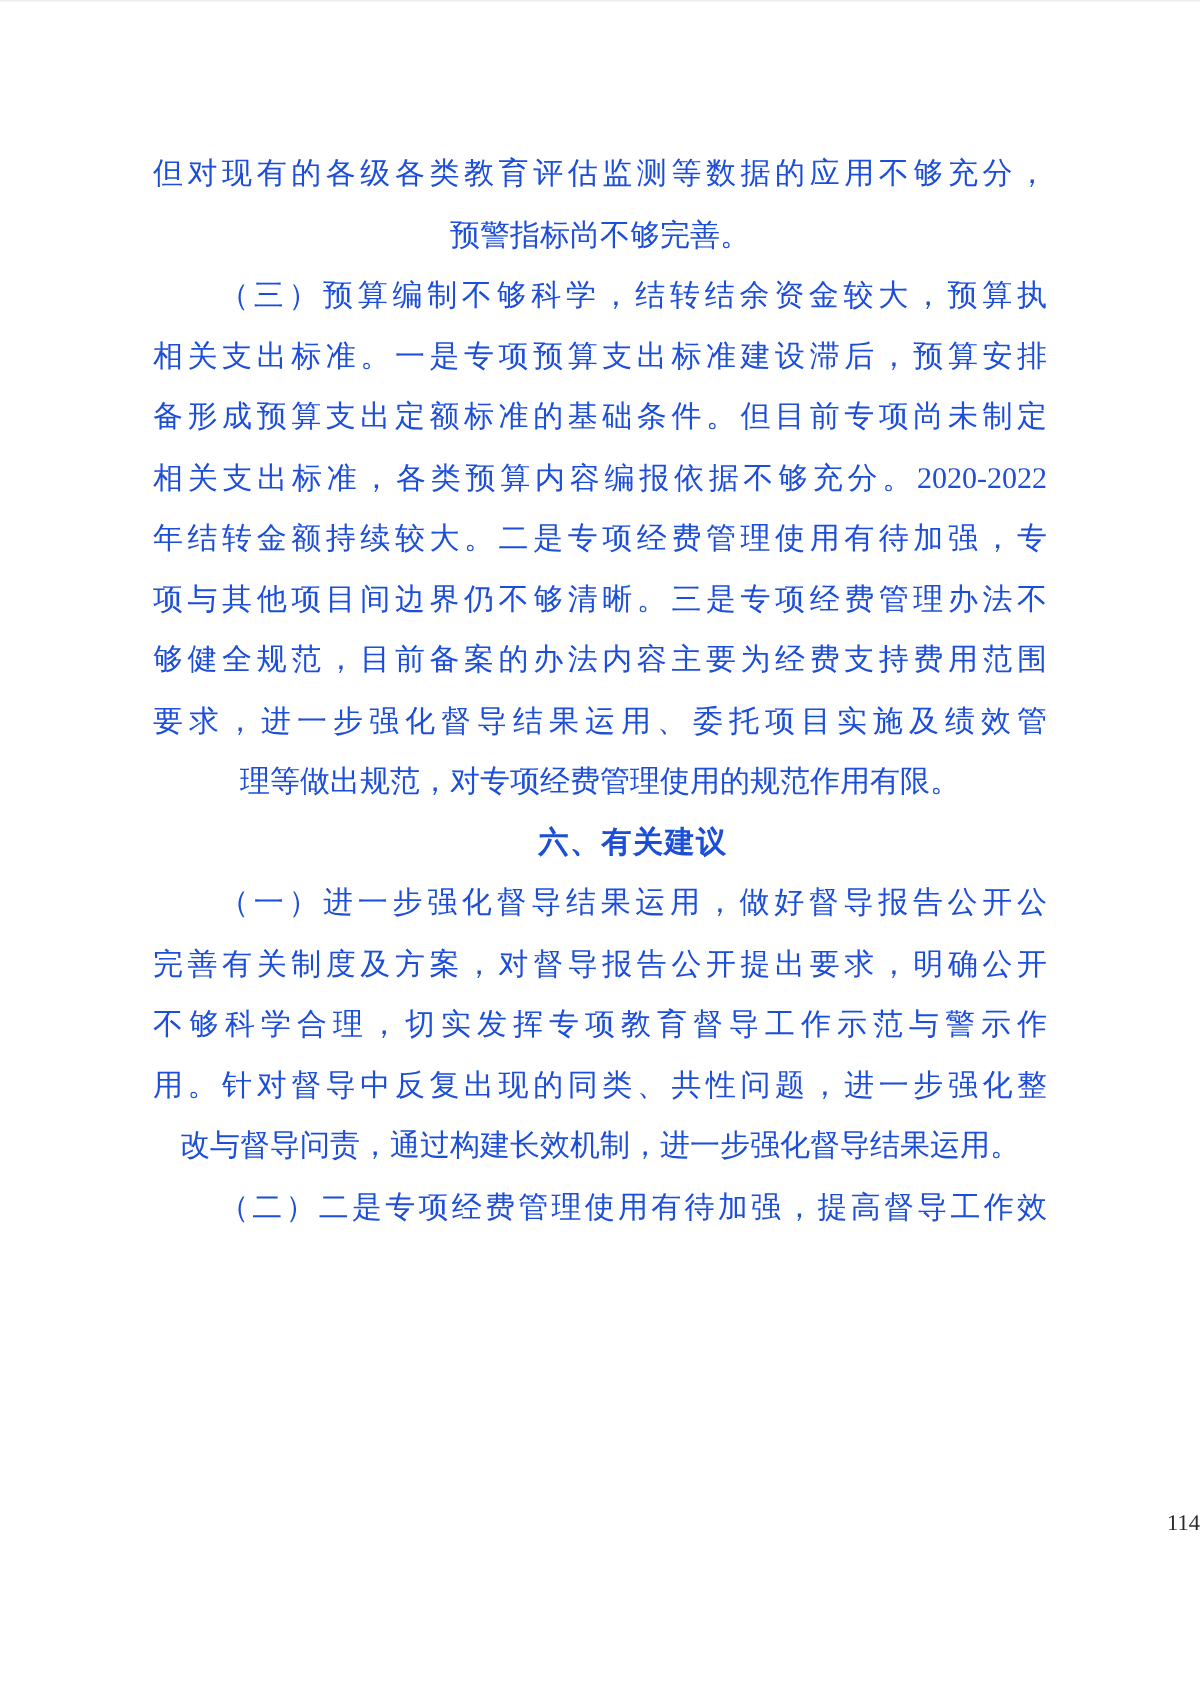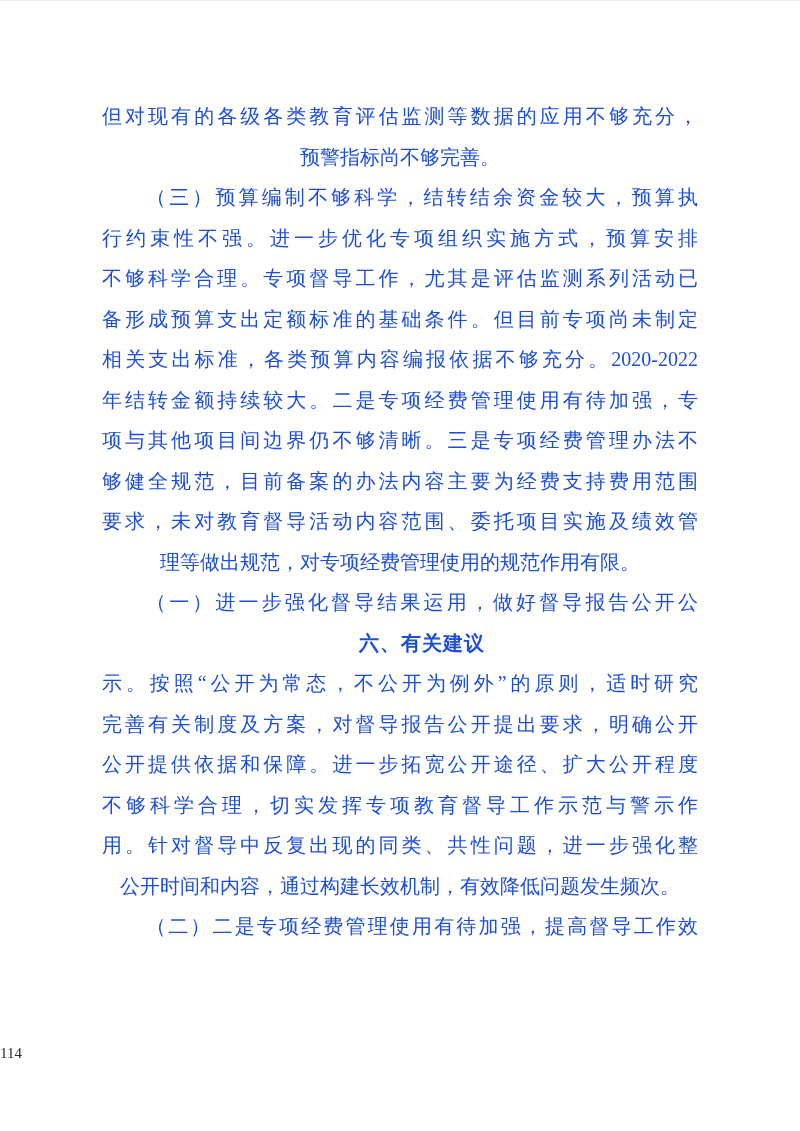--- a/index.html
+++ b/index.html
@@ -41,51 +41,48 @@
     text-indent: 44px;
   }
   
   .line.heading {
     font-family: "Liberation Sans", sans-serif;
     font-weight: bold;
     letter-spacing: 1px;
   }
   .page-number {
     position: absolute;
-    top: 1042px;
+    top: 1005px;
     left: 0;
     width: 100%;
-    text-align: left;
+    text-align: right;
     color: #2a2a2a;
     font-size: 15px;
     line-height: 20px;
     font-family: "Liberation Serif", serif;
   }
 </style>
 </head>
 <body>
 
 <div class="page">
   <div class="doc">
     <div class="line j">但对现有的各级各类教育评估监测等数据的应用不够充分，</div>
     <div class="line">预警指标尚不够完善。</div>
     <div class="line j indent">（三）预算编制不够科学，结转结余资金较大，预算执</div>
-    <div class="line j">行约束性不强。进一步优化专项组织实施方式，预算安排</div>
-    <div class="line j">不够科学合理。专项督导工作，尤其是评估监测系列活动已</div>
+    <div class="line j">相关支出标准。一是专项预算支出标准建设滞后，预算安排</div>
     <div class="line j">备形成预算支出定额标准的基础条件。但目前专项尚未制定</div>
     <div class="line j">相关支出标准，各类预算内容编报依据不够充分。2020-2022</div>
     <div class="line j">年结转金额持续较大。二是专项经费管理使用有待加强，专</div>
     <div class="line j">项与其他项目间边界仍不够清晰。三是专项经费管理办法不</div>
     <div class="line j">够健全规范，目前备案的办法内容主要为经费支持费用范围</div>
-    <div class="line j">要求，未对教育督导活动内容范围、委托项目实施及绩效管</div>
+    <div class="line j">要求，进一步强化督导结果运用、委托项目实施及绩效管</div>
     <div class="line">理等做出规范，对专项经费管理使用的规范作用有限。</div>
+    <div class="line heading indent">六、有关建议</div>
     <div class="line j indent">（一）进一步强化督导结果运用，做好督导报告公开公</div>
-    <div class="line heading indent">六、有关建议</div>
-    <div class="line j">示。按照“公开为常态，不公开为例外”的原则，适时研究</div>
     <div class="line j">完善有关制度及方案，对督导报告公开提出要求，明确公开</div>
-    <div class="line j">公开提供依据和保障。进一步拓宽公开途径、扩大公开程度</div>
     <div class="line j">不够科学合理，切实发挥专项教育督导工作示范与警示作</div>
     <div class="line j">用。针对督导中反复出现的同类、共性问题，进一步强化整</div>
-    <div class="line">公开时间和内容，通过构建长效机制，有效降低问题发生频次。</div>
+    <div class="line">改与督导问责，通过构建长效机制，进一步强化督导结果运用。</div>
     <div class="line j indent">（二）二是专项经费管理使用有待加强，提高督导工作效</div>
   </div>
   <div class="page-number">114</div>
 </div>
 
 </body></html>

